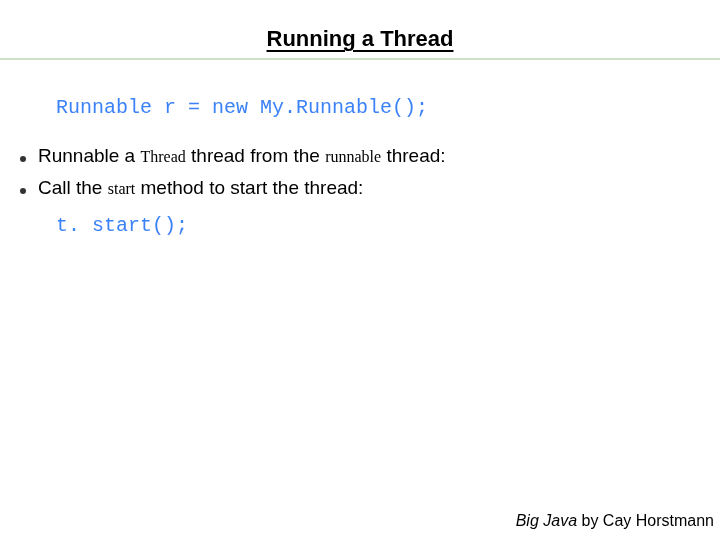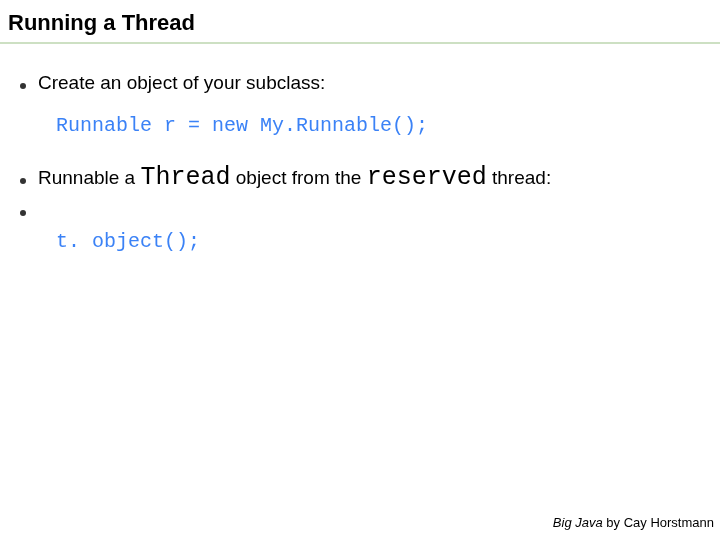--- a/index.html
+++ b/index.html
@@ -12,25 +12,27 @@
       height: 540px;
       background: #ffffff;
       font-family: Arial, Helvetica, sans-serif;
       position: relative;
       overflow: hidden;
     }
     .slide-title {
       font-size: 22px;
       font-weight: bold;
       color: #000;
-      padding: 10px 8px 6px 8px;
+      padding: 26px 8px 6px 8px;
       border-bottom: 2px solid #cde0c3;
+      text-decoration: underline;
       text-decoration-color: #000;
       text-underline-offset: 4px;
       text-decoration-thickness: 2px;
+      text-align: center;
     }
     .content {
       padding: 22px 20px 0 20px;
     }
     .bullet {
       display: flex;
       align-items: baseline;
       margin-bottom: 6px;
     }
     .bullet .dot {
@@ -41,68 +43,65 @@
       margin-right: 12px;
       margin-top: 9px;
       flex-shrink: 0;
     }
     .bullet-text {
       font-size: 19px;
       color: #000;
       line-height: 1.35;
     }
     .code-inline {
-      font-family: Liberation Mono, monospace;
-      font-size: 25px;
+      font-family: Liberation Serif, serif;
+      font-size: 16px;
     }
     .code-block {
       font-family: "Courier New", Courier, monospace;
       font-size: 20px;
       color: #3b82f6;
       margin: 14px 0 24px 36px;
     }
     .footer {
       position: absolute;
       bottom: 8px;
       right: 6px;
       text-align: right;
-      font-size: 13px;
+      font-size: 16px;
       color: #000;
       line-height: 1.3;
     }
     .footer .book {
       font-style: italic;
     }
   </style>
 </head>
 <body>
 
 <h1 class="slide-title">Running a Thread</h1>
 
 <div class="content">
 
-  <div class="bullet">
-    <div class="dot"></div>
-    <div class="bullet-text">
-      <span>Create an object of your subclass:</span><span class="code-inline"></span><span></span><span class="code-inline"></span><span></span>
-    </div>
-  </div>
   <div class="code-block">Runnable r = new My.Runnable();</div>
 
   <div class="bullet">
     <div class="dot"></div>
     <div class="bullet-text">
-      <span>Runnable a </span><span class="code-inline">Thread</span><span> object from the </span><span class="code-inline">reserved</span><span> thread:</span>
+      <span>Runnable a </span><span class="code-inline">Thread</span><span> thread from the </span><span class="code-inline">runnable</span><span> thread:</span>
     </div>
   </div>
 
   <div class="bullet">
     <div class="dot"></div>
+    <div class="bullet-text">
+      <span>Call the </span><span class="code-inline">start</span><span> method to start the thread:</span><span class="code-inline"></span><span></span>
+    </div>
   </div>
-  <div class="code-block">t. object();</div>
+  <div class="code-block">t. start();</div>
 
 </div>
 
 <div class="footer">
   <div>
     <span class="book">Big Java</span><span> by Cay Horstmann</span>
   </div>
 </div>
 
 </body></html>

